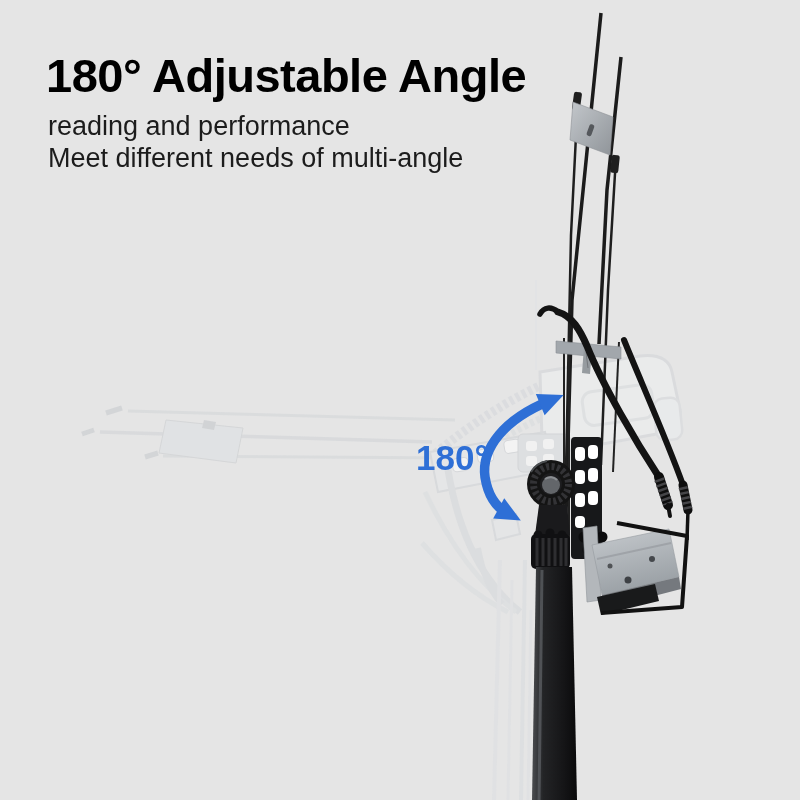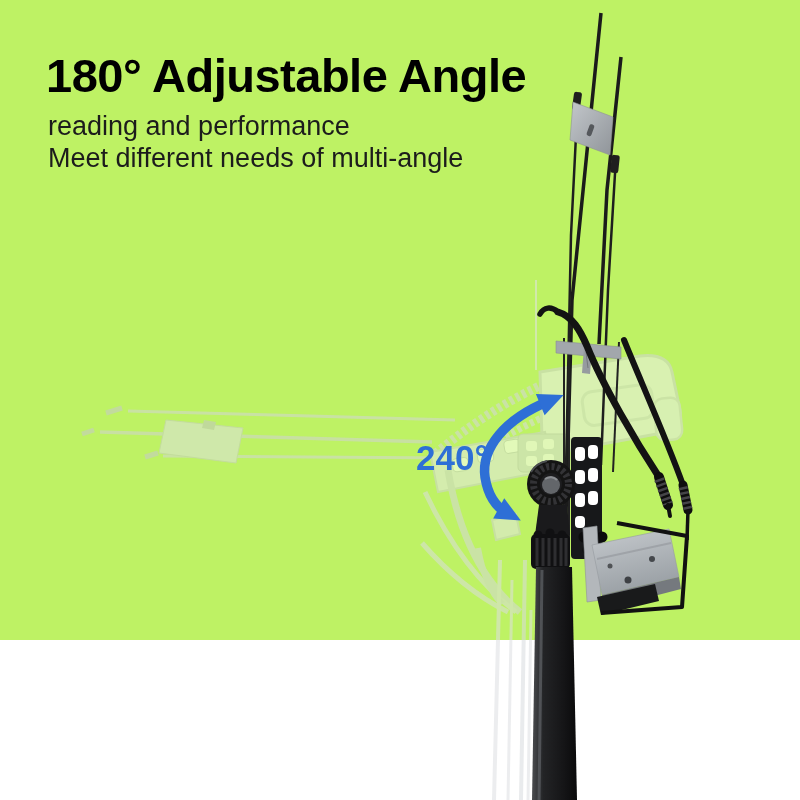--- a/index.html
+++ b/index.html
@@ -1,17 +1,17 @@
 <!DOCTYPE html>
 <html><head>
 <meta charset="utf-8">
 <style>
   html,body{margin:0;padding:0;}
   body{width:800px;height:800px;background:#ffffff;font-family:"Liberation Sans",sans-serif;overflow:hidden;}
-  .stage{position:relative;width:800px;height:640px;background:#bef264;}
+  .stage{position:relative;width:800px;height:800px;background:#e5e5e5;}
   .hdr-title{position:absolute;left:46px;top:48px;font-size:47px;font-weight:700;color:#000000;letter-spacing:-0.5px;white-space:nowrap;}
   .hdr-sub{position:absolute;left:48px;top:110px;font-size:27px;font-weight:400;color:#1c1c1c;line-height:1.2;}
   .angle-label{position:absolute;left:416px;top:438px;font-size:35px;font-weight:700;color:#2e6fd6;white-space:nowrap;}
   svg{position:absolute;left:0;top:0;}
 </style>
 </head>
 <body>
 
 <div class="stage">
 
@@ -169,14 +169,14 @@
         <polygon points="597,597 655,584 659,601 601,615" fill="#191a1b"></polygon>
         <path d="M617,523 L687,536 L682,607 L601,613" fill="none" stroke="#111111" stroke-width="4" stroke-linejoin="round"></path>
       </g>
     </g>
 
     <g>
       <path d="M549,401 C505,419 481,448 485,477 C488,496 496,507 507,513" stroke="#2e6fd6" stroke-width="9.5" fill="none" marker-start="url(#ahStart)" marker-end="url(#ahEnd)"></path>
     </g>
   </svg>
 
-  <div class="angle-label">240°</div>
+  <div class="angle-label">180°</div>
 </div>
 
 </body></html>

